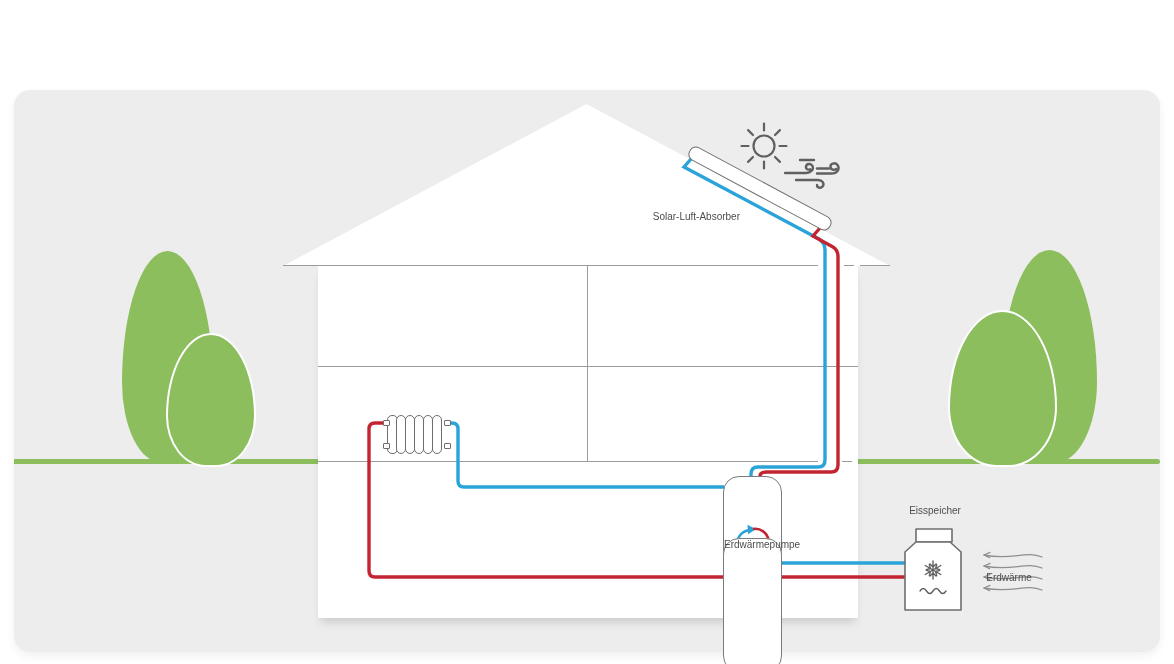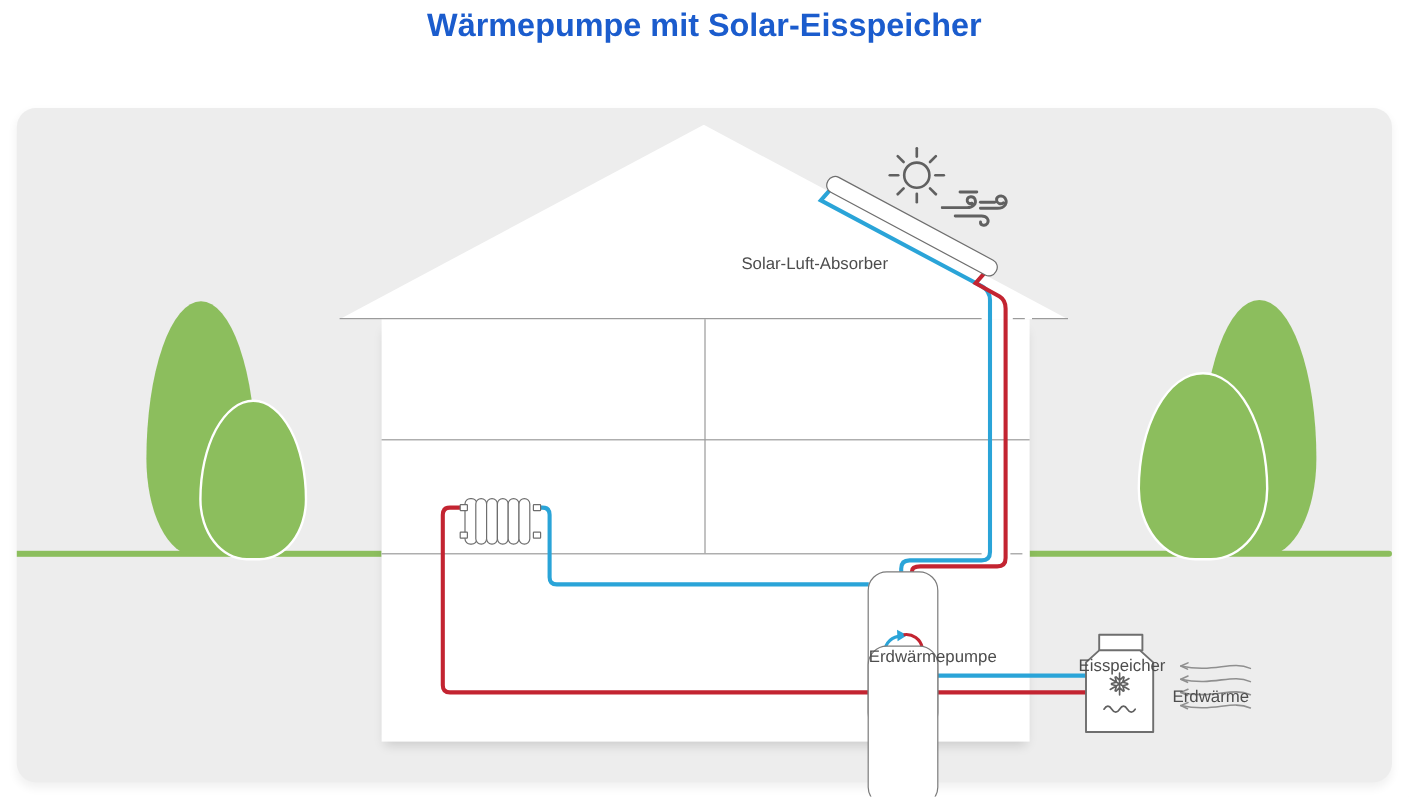--- a/index.html
+++ b/index.html
@@ -30,24 +30,24 @@
   .tree.r-back{left:1002px;top:250px;width:95px;height:213px;}
   .tree.r-front{left:948px;top:310px;width:105px;height:153px;}
   
   .roof{left:283px;top:104px;width:607px;height:162px;background:#fff;
         clip-path:polygon(50% 0,100% 100%,0 100%);}
   .house-body{left:318px;top:266px;width:540px;height:352px;background:#fff;
         box-shadow:0 7px 9px -3px rgba(0,0,0,.15);}
   .gline{background:var(--c-line,#9b9b9b);}
   .gline.h{height:1px;} .gline.v{width:1px;}
   
-  .lbl{color:var(--c-label,#4d4d4d);font-size:14px;white-space:nowrap;}
+  .lbl{color:var(--c-label,#4d4d4d);font-size:10px;white-space:nowrap;}
   .lbl.absorber{right:434px;top:211px;}
   .lbl.pump{right:466px;top:538px;}
-  .lbl.ice{left:935px;top:505px;transform:translateX(-50%);margin-top:41px;}
+  .lbl.ice{left:935px;top:505px;transform:translateX(-50%);}
   .lbl.geo{left:1009px;top:572px;transform:translateX(-50%);}
   
   svg.pipes{left:0;top:0;}
   .pipe{fill:none;stroke-width:3.4px;}
   .pipe.red{stroke:var(--c-red,#c32431);}
   .pipe.blue{stroke:var(--c-blue,#2aa4d8);}
   
   .absorber-panel{
     left:680px;top:181px;width:158px;height:13px;background:#fff;
     border:1.6px solid #6e6e6e;border-radius:7px;transform:rotate(28.2deg);
@@ -67,21 +67,20 @@
   .cyc{fill:none;stroke-width:2.6;}
   .cyc.blue{stroke:var(--c-blue,#2aa4d8);} .cyc.red{stroke:var(--c-red,#c32431);}
   .head.blue{fill:var(--c-blue,#2aa4d8);} .head.red{fill:var(--c-red,#c32431);}
   .tankfill{fill:#fff;stroke:#6e6e6e;stroke-width:1.6;stroke-linejoin:round;}
 </style>
 </head>
 <body>
 
 <div id="stage">
 
-  <div class="abs title">Wärmepumpe mit Solar-Eisspeicher</div>
 
   <div class="abs panel"></div>
 
   <div class="abs ground left"></div>
   <div class="abs ground right"></div>
 
   <div class="abs tree l-back"></div>
   <div class="abs tree l-front outlined"></div>
   <div class="abs tree r-back"></div>
   <div class="abs tree r-front outlined"></div>

